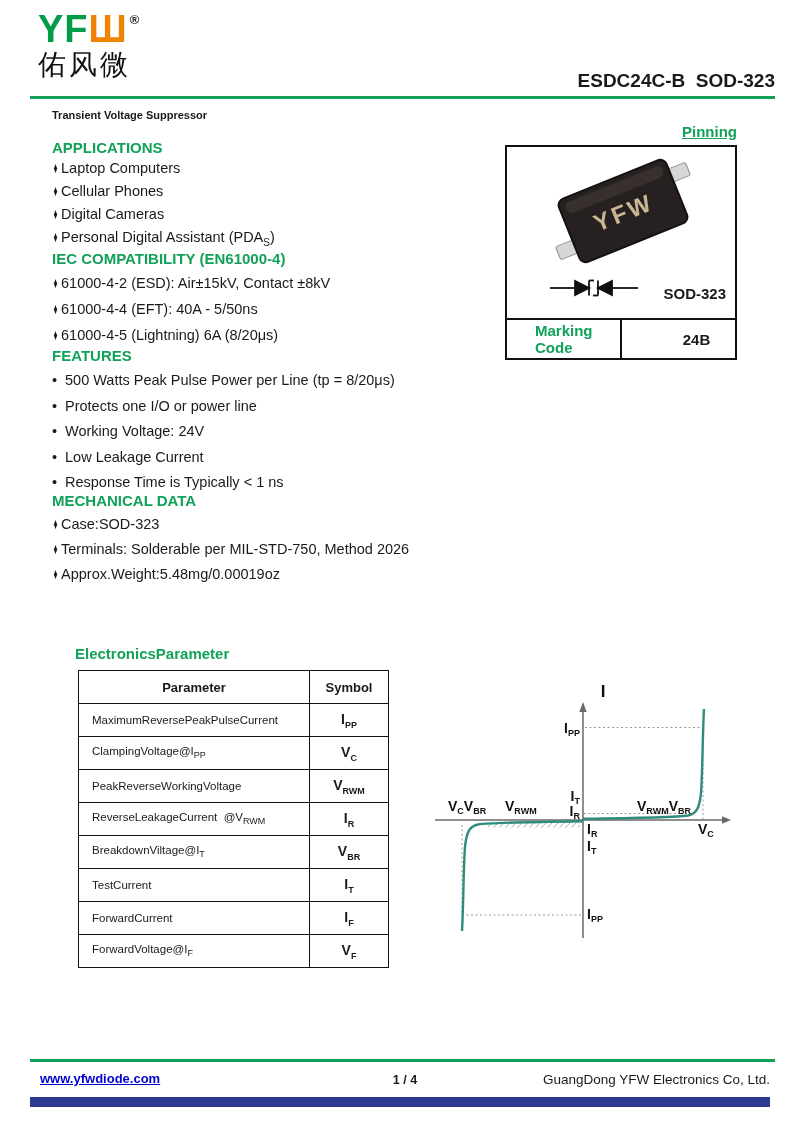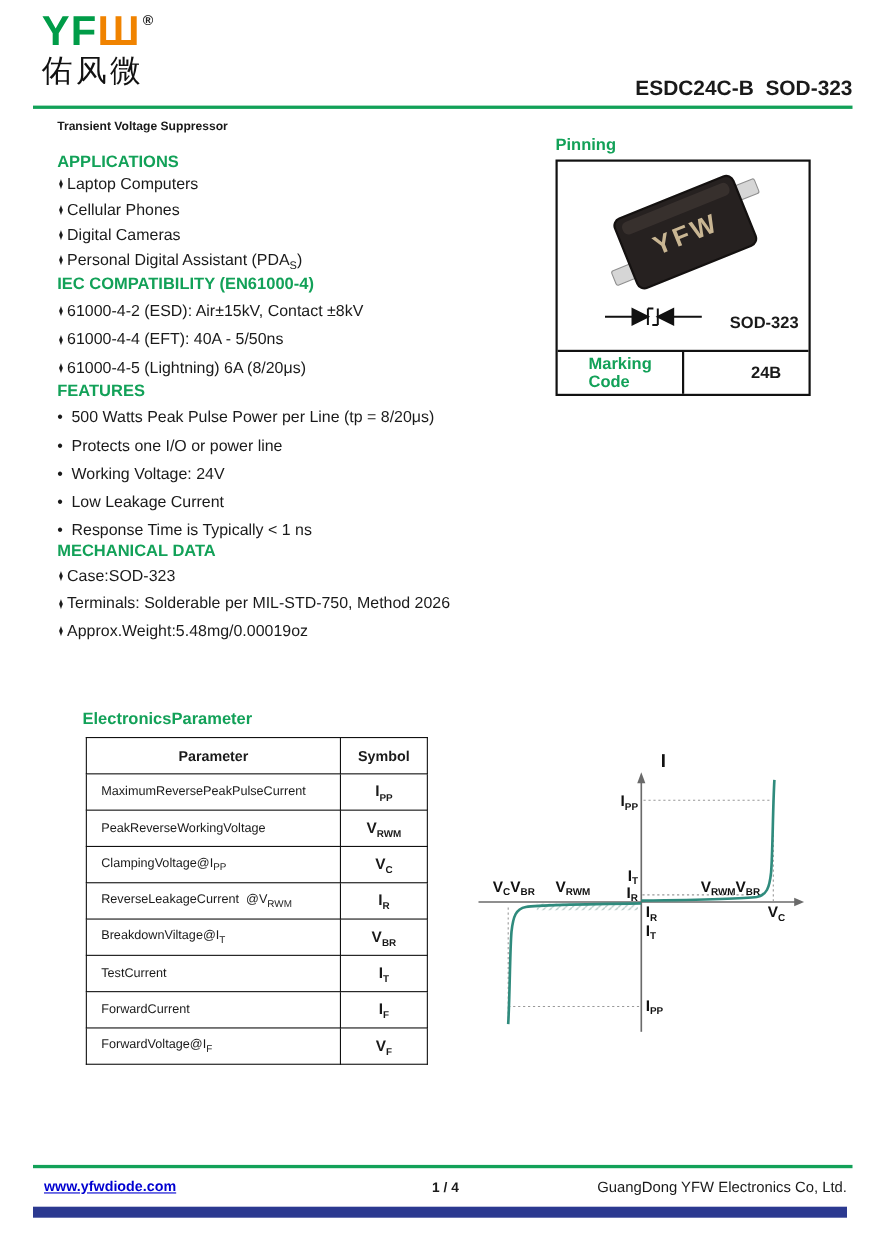--- a/index.html
+++ b/index.html
@@ -24,22 +24,22 @@
   .item{font-size:14.5px;white-space:pre;}
   .sec-applications .items{margin-top:3px;}   .sec-applications .item{height:23px;}
   .sec-iec .items{margin-top:7px;}            .sec-iec .item{height:26px;}
   .sec-features .items{margin-top:7px;}       .sec-features .item{height:25.5px;}
   .sec-mechanical .items{margin-top:6px;}     .sec-mechanical .item{height:25px;}
   .bullet{display:inline-block;}
   .bullet.diamond{transform:scale(.55,1.05);width:11px;text-align:center;margin-left:-2px;}
   .bullet.round{width:13px;}
   .item sub{font-size:10px;}
   
-  .pin-head{position:absolute;left:505px;top:123px;width:232px;text-align:left;
-            font-size:15px;font-weight:bold;color:#12a158;}
+  .pin-head{position:absolute;left:505px;top:123px;width:232px;text-align:right;
+            font-size:15px;font-weight:bold;color:#12a158;text-decoration:underline;}
   .pin-box{position:absolute;left:505px;top:145px;width:232px;height:215px;border:2px solid #111;box-sizing:border-box;}
   .pkg-svg{position:absolute;left:18px;top:6px;}
   .diode-svg{position:absolute;left:42px;top:130px;}
   .pkg-label{position:absolute;right:9px;top:138px;font-size:15px;font-weight:bold;}
   .mark-row{position:absolute;left:0;bottom:0;width:100%;height:40px;border-top:2px solid #111;box-sizing:border-box;display:flex;}
   .mark-cell{display:flex;align-items:center;justify-content:center;font-size:15px;font-weight:bold;box-sizing:border-box;}
   .mark-label{width:115px;border-right:2px solid #111;color:#12a158;padding-left:28px;}
   .mark-value{flex:1;margin-left:36px;}
   
   .elec-head{position:absolute;left:75px;top:645px;font-size:15px;font-weight:bold;color:#12a158;}
@@ -154,26 +154,26 @@
         <th class="col-param">Parameter</th>
         <th class="col-symbol">Symbol</th>
       </tr>
     </thead>
     <tbody>
         <tr>
           <td class="p-cell">MaximumReversePeakPulseCurrent</td>
           <td class="s-cell">I<sub>PP</sub></td>
         </tr>
         <tr>
+          <td class="p-cell">ClampingVoltage@I<sub>PP</sub></td>
+          <td class="s-cell">V<sub>C</sub></td>
+        </tr>
+        <tr>
           <td class="p-cell">PeakReverseWorkingVoltage</td>
           <td class="s-cell">V<sub>RWM</sub></td>
-        </tr>
-        <tr>
-          <td class="p-cell">ClampingVoltage@I<sub>PP</sub></td>
-          <td class="s-cell">V<sub>C</sub></td>
         </tr>
         <tr>
           <td class="p-cell">ReverseLeakageCurrent  @V<sub>RWM</sub></td>
           <td class="s-cell">I<sub>R</sub></td>
         </tr>
         <tr>
           <td class="p-cell">BreakdownViltage@I<sub>T</sub></td>
           <td class="s-cell">V<sub>BR</sub></td>
         </tr>
         <tr>

